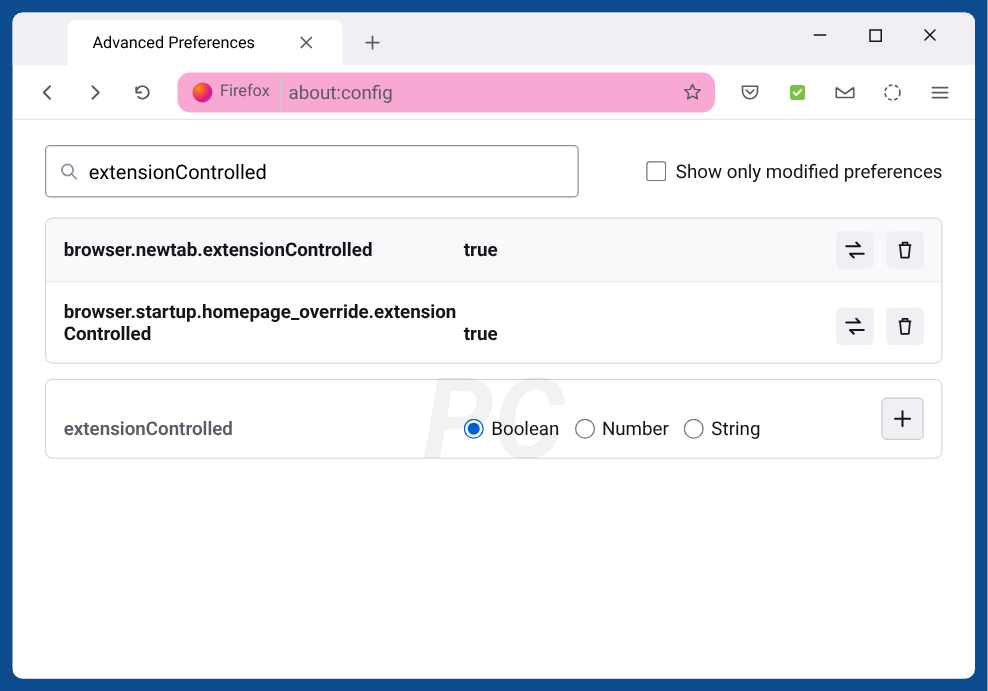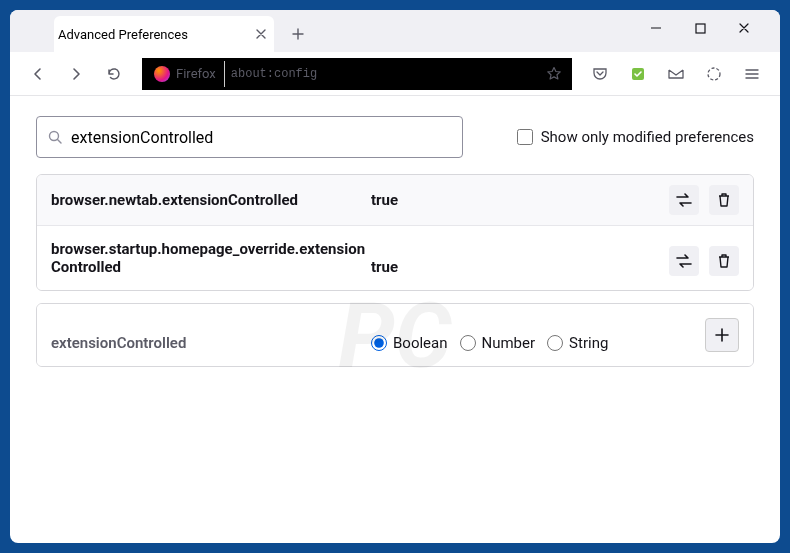--- a/index.html
+++ b/index.html
@@ -1,31 +1,31 @@
 <!DOCTYPE html>
 <html><head>
 <meta charset="utf-8">
 <style>
 * { margin:0; padding:0; box-sizing:border-box; font-family:-apple-system,BlinkMacSystemFont,"Segoe UI",Roboto,sans-serif; }
 body { background:#0d4b8f; width:790px; height:553px; overflow:hidden; position:relative; }
 .window { position:absolute; top:10px; left:10px; right:10px; bottom:10px; background:#fff; border-radius:8px; overflow:hidden; display:flex; flex-direction:column; }
 .tabbar { height:42px; background:#f0f0f4; display:flex; align-items:flex-end; padding:0 8px; }
 .tabspace { width:36px; }
-.tab { background:#fff; border-radius:6px 6px 0 0; height:36px; display:flex; align-items:center; padding:0 4px; gap:8px; min-width:220px; font-size:13px; }
+.tab { background:#fff; border-radius:6px 6px 0 0; height:36px; display:flex; align-items:center; padding:0 20px; gap:8px; min-width:220px; font-size:13px; }
 .tab-close,.newtab { cursor:pointer; display:flex; align-items:center; justify-content:center; }
 .tab-close { margin-left:auto; width:18px; height:18px; border-radius:3px; }
 .newtab { width:32px; height:32px; margin-left:8px; margin-bottom:2px; border-radius:4px; }
 .winctrl { margin-left:auto; display:flex; gap:16px; padding-right:14px; padding-bottom:10px; }
 .winbtn { width:28px; height:28px; display:flex; align-items:center; justify-content:center; cursor:pointer; }
 .toolbar { height:44px; display:flex; align-items:center; padding:0 12px; gap:6px; border-bottom:1px solid #e5e5e8; }
 .tbtn { width:32px; height:32px; display:flex; align-items:center; justify-content:center; border-radius:4px; cursor:pointer; }
-.addrbar { flex:1; height:32px; background:#000000; border-radius:0; display:flex; align-items:center; padding:0 4px; gap:6px; margin:0 6px; }
+.addrbar { flex:1; height:32px; background:#f9a8d4; border-radius:10px; display:flex; align-items:center; padding:0 4px; gap:6px; margin:0 6px; }
 .idbox { display:flex; align-items:center; gap:6px; padding:0 8px; height:26px; border-right:1px solid #ccc; }
 .ff-icon { width:16px; height:16px; border-radius:50%; background:radial-gradient(circle at 30% 30%,#ff9500,#e31587 60%,#9059ff); }
-.addrtxt { font-size:12px; color:#5b5b66; flex:1;font-family:Liberation Mono, monospace; }
+.addrtxt { font-size:15px; color:#5b5b66; flex:1; }
 .star { margin-left:auto; margin-right:6px; }
 .content { flex:1; padding:20px 26px; position:relative; overflow:hidden; }
 .searchrow { display:flex; gap:14px; align-items:center; margin-bottom:16px; }
 .searchbox { flex:1; height:42px; border:1px solid #8f8f9d; border-radius:4px; display:flex; align-items:center; padding:0 10px; gap:8px; }
 .searchbox input { border:none; outline:none; font-size:16px; flex:1; background:transparent; }
 .checkrow { display:flex; align-items:center; gap:8px; font-size:15px; color:#15141a;padding-left:40px; }
 .checkrow input[type=checkbox] { width:16px; height:16px; }
 .prefs { border:1px solid #d7d7db; border-radius:6px; overflow:hidden; }
 .pref { display:flex; align-items:center; padding:10px 14px; background:#f9f9fb; border-bottom:1px solid #e7e7eb; }
 .pref:last-child { border-bottom:none; background:#fff; padding:14px;align-items:flex-end; }

